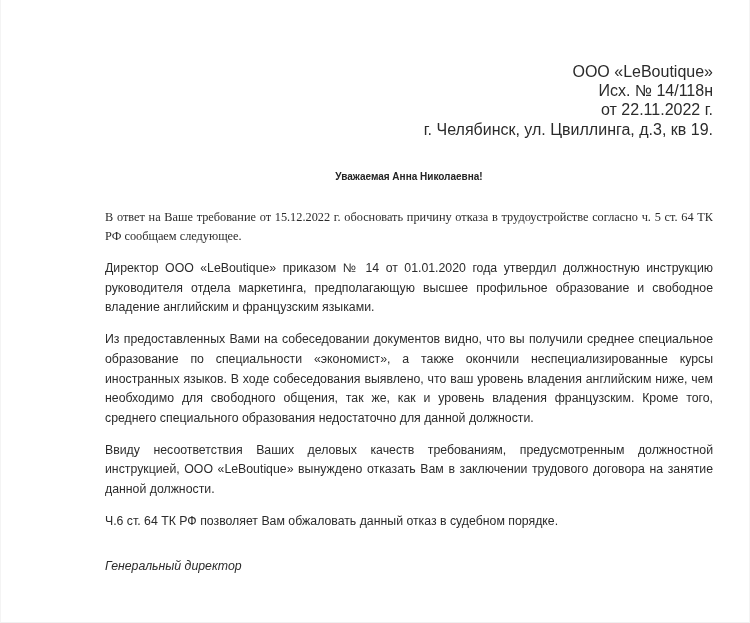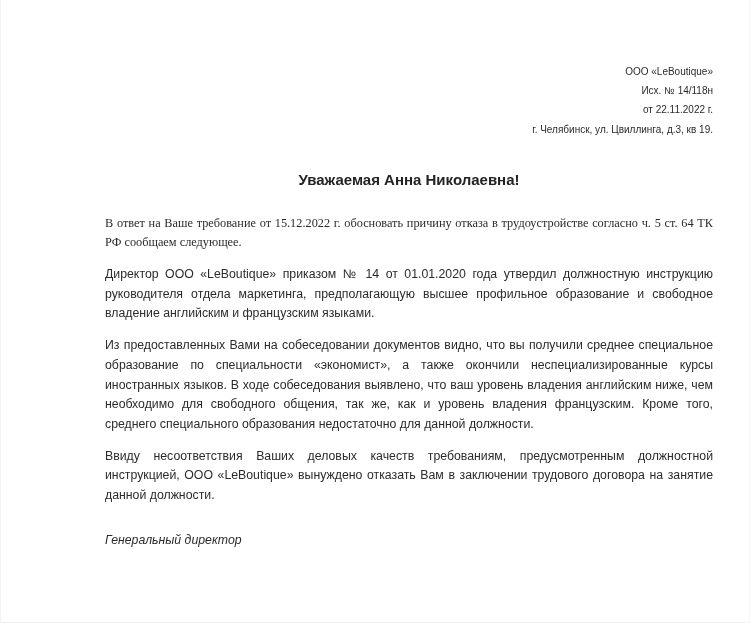--- a/index.html
+++ b/index.html
@@ -30,33 +30,33 @@
     position: absolute;
     left: 104px;
     top: 0;
     width: 608px;
   }
 
   
   .letterhead {
     margin-top: 62px;
     text-align: right;
-    font-size: 10px;
+    font-size: 16px;
     line-height: 19.2px;
     color: #2b2b2b;
   }
   .letterhead .line {
     white-space: nowrap;
   }
 
   
   .salutation {
     margin-top: 32px;
     text-align: center;
-    font-size: 15px;
+    font-size: 10px;
     font-weight: bold;
     color: #232323;
   }
 
   
   .para {
     margin-top: 12px;
     font-size: 12.3px;
     line-height: 19.6px;
     text-align: justify;
@@ -97,20 +97,21 @@
       <div class="line">от 22.11.2022 г.</div>
       <div class="line">г. Челябинск, ул. Цвиллинга, д.3, кв 19.</div>
     </div>
 
     <div class="salutation">Уважаемая Анна Николаевна!</div>
 
     <p class="para first">В ответ на Ваше требование от 15.12.2022 г. обосновать причину отказа в трудоустройстве согласно ч. 5 ст. 64 ТК РФ сообщаем следующее.</p>
     <p class="para">Директор ООО «LeBoutique» приказом № 14 от 01.01.2020 года утвердил должностную инструкцию руководителя отдела маркетинга, предполагающую высшее профильное образование и свободное владение английским и французским языками.</p>
     <p class="para">Из предоставленных Вами на собеседовании документов видно, что вы получили среднее специальное образование по специальности «экономист», а также окончили неспециализированные курсы иностранных языков. В ходе собеседования выявлено, что ваш уровень владения английским ниже, чем необходимо для свободного общения, так же, как и уровень владения французским. Кроме того, среднего специального образования недостаточно для данной должности.</p>
     <p class="para">Ввиду несоответствия Ваших деловых качеств требованиям, предусмотренным должностной инструкцией, ООО «LeBoutique» вынуждено отказать Вам в заключении трудового договора на занятие данной должности.</p>
+    <p class="para last-line">Ч.6 ст. 64 ТК РФ позволяет Вам обжаловать данный отказ в судебном порядке.</p>
 
     <div class="signature">
       <div class="sig-line">Генеральный директор</div>
 
     </div>
 
   </div>
 </div>
 
 </body></html>

